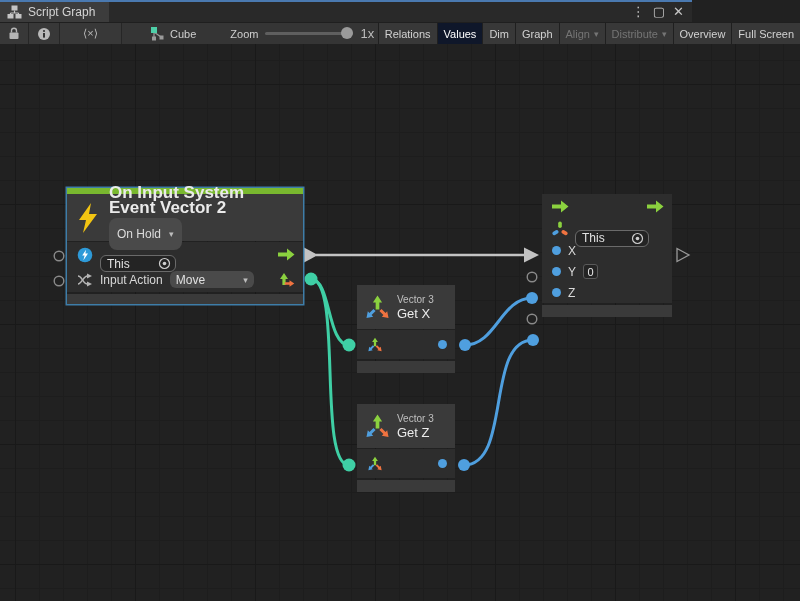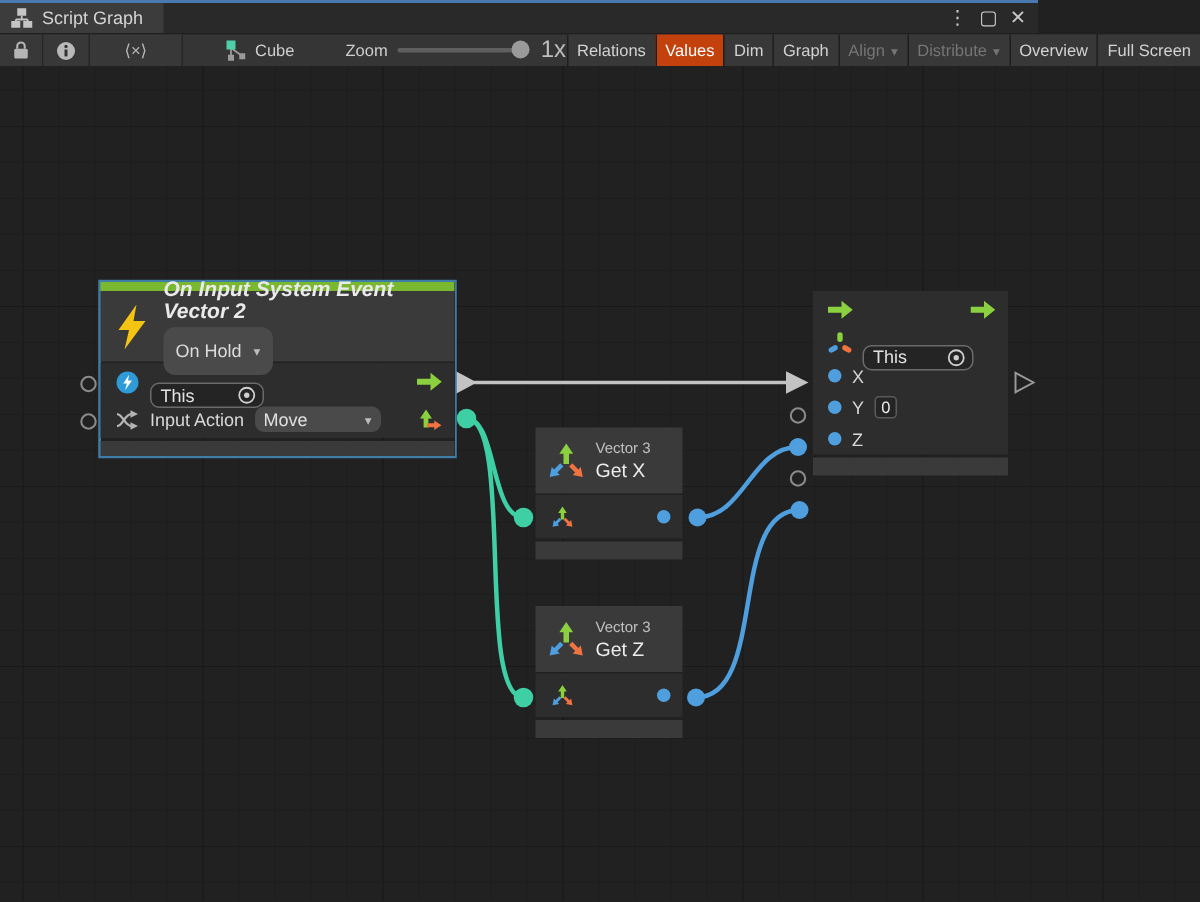--- a/index.html
+++ b/index.html
@@ -22,21 +22,21 @@
   .tbtn { display:flex; align-items:center; justify-content:center; padding:0 8px;
     border-right:1px solid #262626; background:#383838; }
   .tgroup { display:flex; align-items:center; gap:5px; padding:0 8px; }
   .zoomwrap { display:flex; align-items:center; gap:7px; padding-left:26px; }
   .slider { position:relative; width:88px; height:3px; background:#5f5f5f; border-radius:2px; }
   .slider .handle { position:absolute; right:0px; top:-5px; width:12px; height:12px;
     border-radius:50%; background:#9a9a9a; }
   .rbuttons { margin-left:auto; display:flex; align-items:stretch; }
   .rbtn { display:flex; align-items:center; padding:0 6px; background:#383838;
     border-left:1px solid #1f1f1f; color:#d2d2d2; white-space:nowrap; gap:4px; }
-  .rbtn.active { background:#c2410c; color:#fff; }
+  .rbtn.active { background:#0f172a; color:#fff; }
   .rbtn.disabled { color:#757575; }
   .rbtn.disabled .dd { color:#757575; }
   .dd { font-size:9px; color:#bdbdbd; }
 
   
   .canvas { position:absolute; left:0; top:44px; width:800px; height:557px; background-color:#212121;
     background-image:
       linear-gradient(to bottom, #191919 1px, transparent 1px),
       linear-gradient(to right, #191919 1px, transparent 1px),
       linear-gradient(to bottom, #1d1d1d 1px, transparent 1px),
@@ -58,21 +58,21 @@
   .dropdown { display:flex; align-items:center; justify-content:space-between; height:17px;
     background:#4a4a4a; border-radius:6px; padding:0 6px; color:#e0e0e0; }
   .valuebox { display:flex; align-items:center; justify-content:center; min-width:15px; height:15px;
     background:#242424; border:1px solid #5a5a5a; border-radius:3px; color:#e8e8e8; font-size:11px; }
   .dot { width:9px; height:9px; border-radius:50%; background:#4f9fdf; flex:none; }
   .cat { font-size:10px; color:#c0c0c0; line-height:13px; }
   .ttl { font-size:13px; color:#ececec; line-height:16px; }
 
   .ev-node { left:67px; top:144px; width:236px; box-shadow:0 0 0 1.5px #3e7da8; }
   .ev-node .header { height:47px; gap:9px; padding:0 8px 0 11px; }
-  .ev-title { font-size:14px; font-weight:bold; color:#eaeaea; line-height:15px;font-style:italic; }
+  .ev-title { font-size:17px; font-weight:bold; color:#eaeaea; line-height:15px; }
   .ev-mode { display:inline-flex; align-items:center; gap:8px; height:18px; margin-top:3px;
     background:#4a4a4a; border-radius:8px; padding:16px 8px; color:#dcdcdc; font-size:12px; }
   .ev-node .row { height:25px; }
   .ev-node .footer { height:10px; }
 
   .tr-node { left:542px; top:149px; width:130px; }
   .tr-node .header { height:49px; gap:8px; padding:0 6px 0 9px; }
   .tr-node .row3 { height:21px; }
   .tr-node .footer { height:12px; }
 
@@ -140,21 +140,21 @@
           <rect x="9.5" y="9.5" width="4" height="4" fill="#9a9a9a"></rect>
         </svg>
       </span>
       <span>Cube</span>
     </div>
     <div class="zoomwrap">
       <span>Zoom</span>
       <div class="slider">
         <div class="handle"></div>
       </div>
-      <span style="color:#bdbdbd; font-size:16px;">1x</span>
+      <span style="color:#bdbdbd; font-size:13px;">1x</span>
     </div>
     <div class="rbuttons">
       <div class="rbtn">
           <span>Relations</span>
         </div>
       <div class="rbtn active">
           <span>Values</span>
         </div>
       <div class="rbtn">
           <span>Dim</span>

